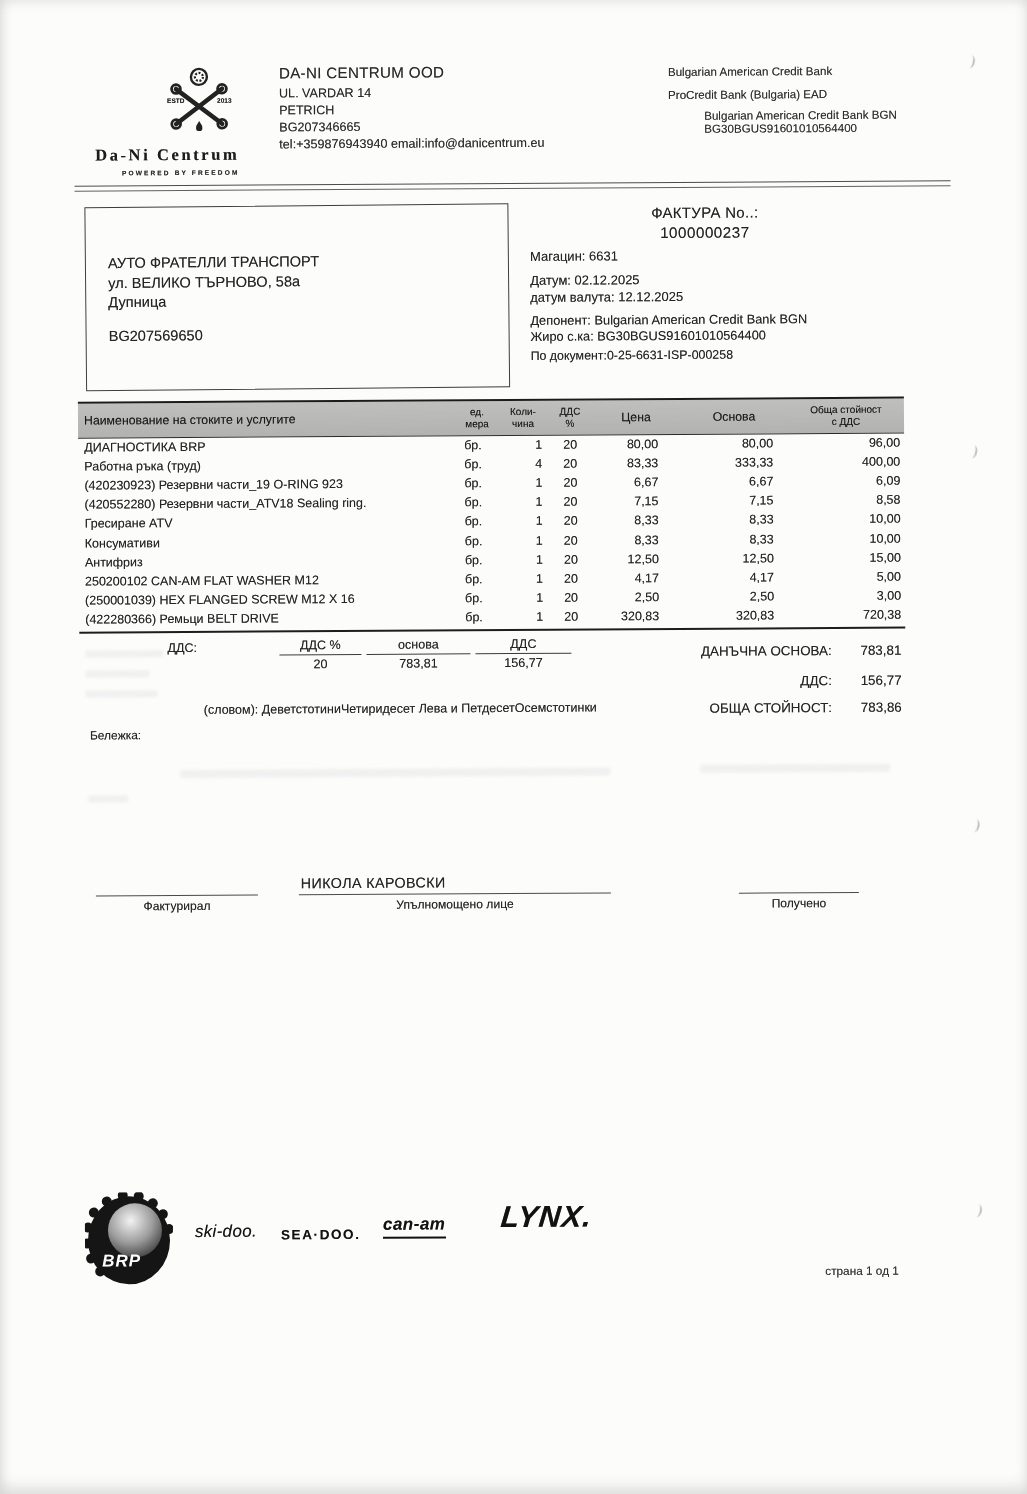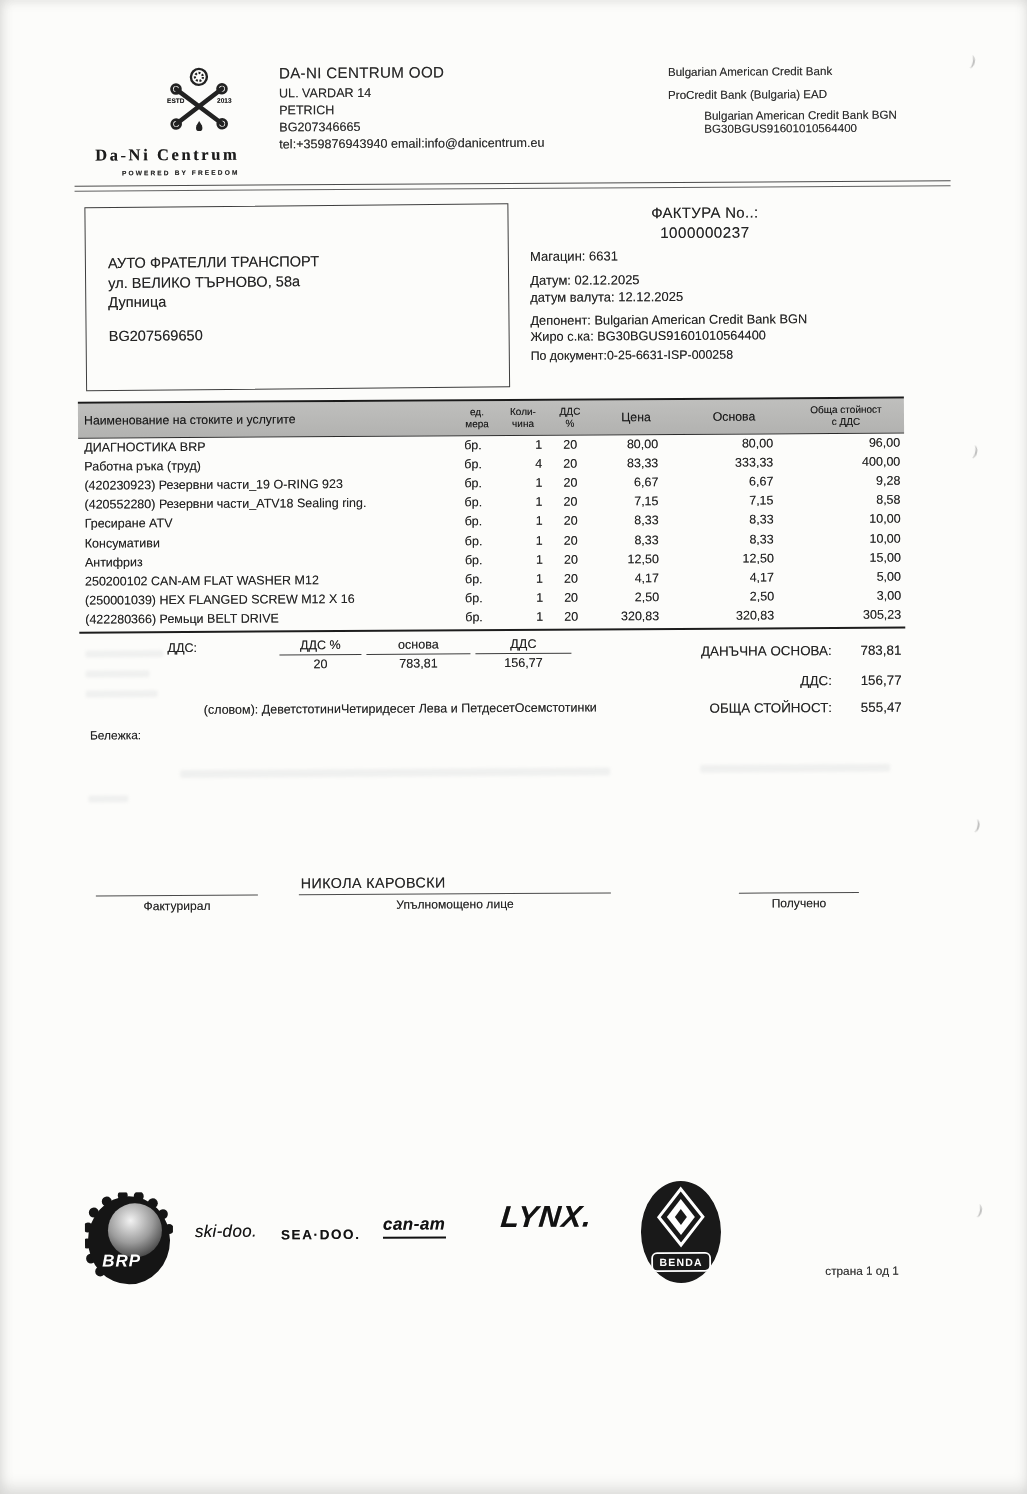--- a/index.html
+++ b/index.html
@@ -197,21 +197,21 @@
         <div class="cb">333,33</div>
         <div class="ct">400,00</div>
       </div>
       <div class="grid trow nowrap">
         <div class="cn">(420230923) Резервни части_19 O-RING 923</div>
         <div class="cu">бр.</div>
         <div class="cq">1</div>
         <div class="cv">20</div>
         <div class="cp">6,67</div>
         <div class="cb">6,67</div>
-        <div class="ct">9,28</div>
+        <div class="ct">6,09</div>
       </div>
       <div class="grid trow nowrap">
         <div class="cn">(420552280) Резервни части_ATV18 Sealing ring.</div>
         <div class="cu">бр.</div>
         <div class="cq">1</div>
         <div class="cv">20</div>
         <div class="cp">7,15</div>
         <div class="cb">7,15</div>
         <div class="ct">8,58</div>
       </div>
@@ -260,21 +260,21 @@
         <div class="cb">2,50</div>
         <div class="ct">3,00</div>
       </div>
       <div class="grid trow nowrap">
         <div class="cn">(422280366) Ремьци BELT DRIVE</div>
         <div class="cu">бр.</div>
         <div class="cq">1</div>
         <div class="cv">20</div>
         <div class="cp">320,83</div>
         <div class="cb">320,83</div>
-        <div class="ct">305,23</div>
+        <div class="ct">720,38</div>
       </div>
     </div>
     <div class="abs table-endline"></div>
 
     <div class="abs vat-block nowrap">
       <div class="vat-label">ДДС:</div>
       <div class="vat-col vc1">
         <div class="vh">ДДС %</div>
         <div class="vv">20</div>
       </div>
@@ -292,21 +292,21 @@
       <div class="tot-row tr1">
         <span>ДАНЪЧНА ОСНОВА:</span>
         <span class="tot-val">783,81</span>
       </div>
       <div class="tot-row tr2">
         <span>ДДС:</span>
         <span class="tot-val">156,77</span>
       </div>
       <div class="tot-row tr3">
         <span>ОБЩА СТОЙНОСТ:</span>
-        <span class="tot-val">555,47</span>
+        <span class="tot-val">783,86</span>
       </div>
     </div>
 
     <div class="abs in-words nowrap">(словом): ДеветстотиниЧетиридесет Лева и ПетдесетОсемстотинки</div>
     <div class="abs note-label">Бележка:</div>
 
     <div class="smudge" style="left:86px;top:648px;width:78px;height:7px;"></div>
     <div class="smudge" style="left:86px;top:668px;width:64px;height:7px;"></div>
     <div class="smudge" style="left:86px;top:688px;width:72px;height:7px;"></div>
     <div class="smudge" style="left:180px;top:768px;width:430px;height:8px;"></div>
@@ -351,30 +351,20 @@
           <ellipse cx="44" cy="48" rx="41" ry="44"></ellipse>
         </g>
         <circle cx="50" cy="38" r="27" fill="url(#brpg)"></circle>
         <text x="17" y="74" font-size="17" font-weight="bold" font-style="italic" fill="#ffffff" letter-spacing="1">BRP</text>
       </svg>
     </div>
     <div class="abs brand brand-skidoo nowrap">ski-doo.</div>
     <div class="abs brand brand-seadoo nowrap">SEA·DOO.</div>
     <div class="abs brand brand-canam nowrap">can-am</div>
     <div class="abs brand brand-lynx nowrap">LYNX.</div>
-    <div class="abs" style="left:636px;top:1180px;">
-      <svg width="84" height="106" viewBox="0 0 84 106">
-        <ellipse cx="42" cy="53" rx="40" ry="51" fill="#191919"></ellipse>
-        <path d="M42 10 L64 38 L42 66 L20 38 Z" fill="none" stroke="#fff" stroke-width="3"></path>
-        <path d="M42 20 L56 38 L42 56 L28 38 Z" fill="#fff"></path>
-        <path d="M42 30 L48 38 L42 46 L36 38 Z" fill="#191919"></path>
-        <rect x="13" y="74" width="58" height="18" rx="5" fill="none" stroke="#fff" stroke-width="1.8"></rect>
-        <text x="42" y="87" text-anchor="middle" font-size="10.5" font-weight="bold" fill="#ffffff" letter-spacing="1.2">BENDA</text>
-      </svg>
-    </div>
 
     <div class="abs footer-page nowrap">страна 1 од 1</div>
 
     <div class="mark" style="top:58px;"></div>
     <div class="mark" style="top:448px;"></div>
     <div class="mark" style="top:822px;"></div>
     <div class="mark" style="top:1207px;"></div>
 
   </div>
 </div>

